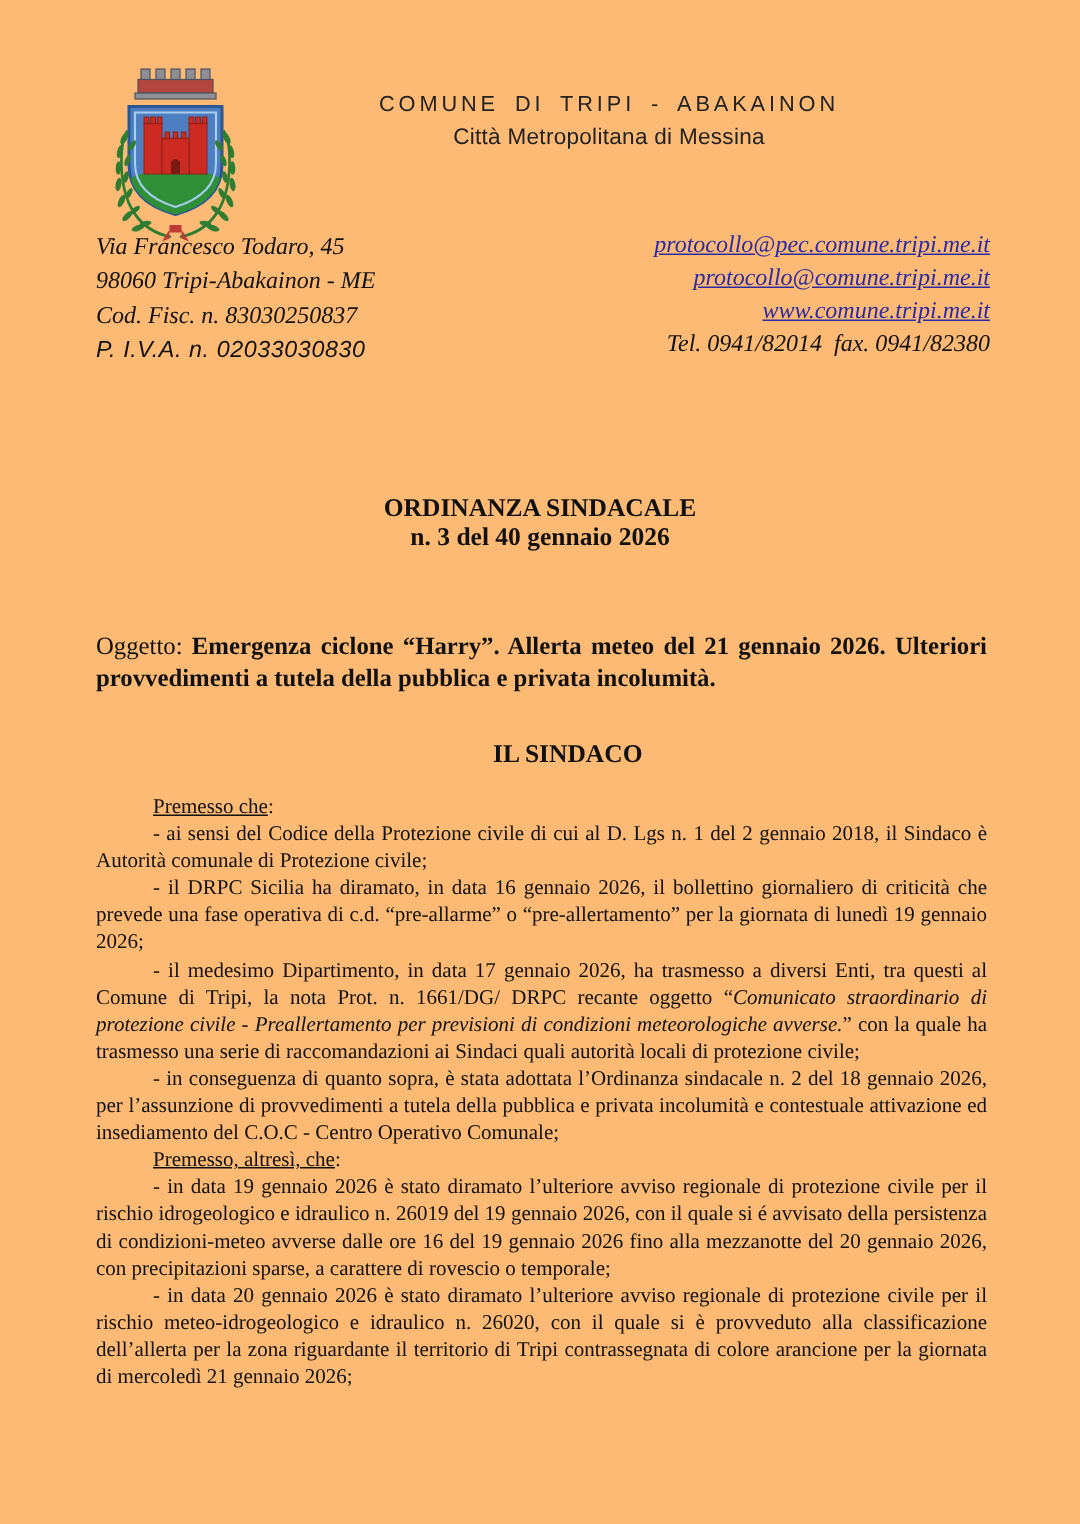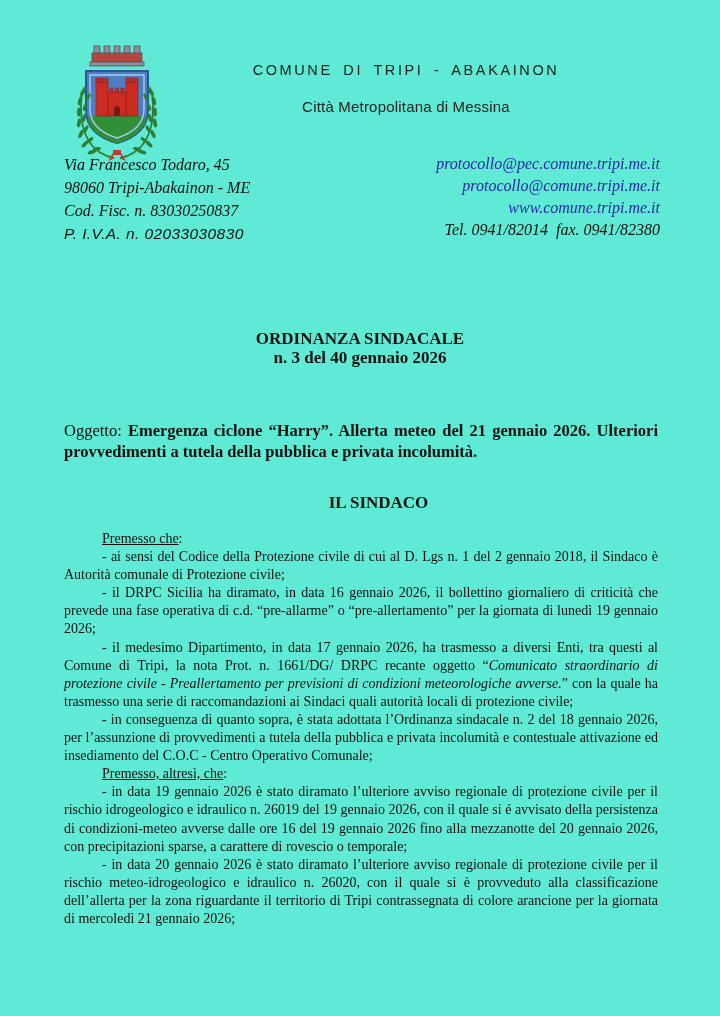--- a/index.html
+++ b/index.html
@@ -4,43 +4,43 @@
 <style>
   * { margin:0; padding:0; box-sizing:border-box; }
   html,body { width:720px; height:1016px; }
   body {
     background:#ffffff;
     font-family:"Liberation Serif", serif;
     color:#111;
     position:relative;
     overflow:hidden;
   }
-  .page { position:absolute; inset:0; background:#5eead4; }
+  .page { position:absolute; inset:0; background:#fdba74; }
 
   
   .crest { position:absolute; left:72px; top:44px; width:90px; height:120px; }
   .crest svg { width:100%; height:100%; display:block; }
 
   
   .letterhead {
     position:absolute; left:92px; right:0; top:62px;
     text-align:center; font-family:"Liberation Sans", sans-serif; color:#222;
   }
   .muni { font-size:14.5px; letter-spacing:2.6px; word-spacing:4px; white-space:nowrap; }
-  .subt { font-size:15px; margin-top:20px; letter-spacing:0.2px; }
+  .subt { font-size:15px; margin-top:5px; letter-spacing:0.2px; }
 
   
   .contact-row {
     position:absolute; top:153px; left:64px; right:60px;
     display:flex; justify-content:space-between; font-style:italic;
   }
   .addr { font-size:16px; line-height:23px; }
   .addr .piva { font-family:"Liberation Sans", sans-serif; font-size:15.5px; letter-spacing:0.4px; }
   .contacts { text-align:right; font-size:16px; line-height:22px; }
-  .contacts .link { color:var(--link-color,#2a2aa4); cursor:pointer; }
+  .contacts .link { color:var(--link-color,#2a2aa4); text-decoration:underline; cursor:pointer; }
   .contacts .tel { color:#111; }
 
   
   .title-block {
     position:absolute; top:330px; left:0; right:0;
     text-align:center; font-weight:bold; font-size:17px; line-height:18.5px;
   }
 
   
   .subject {

